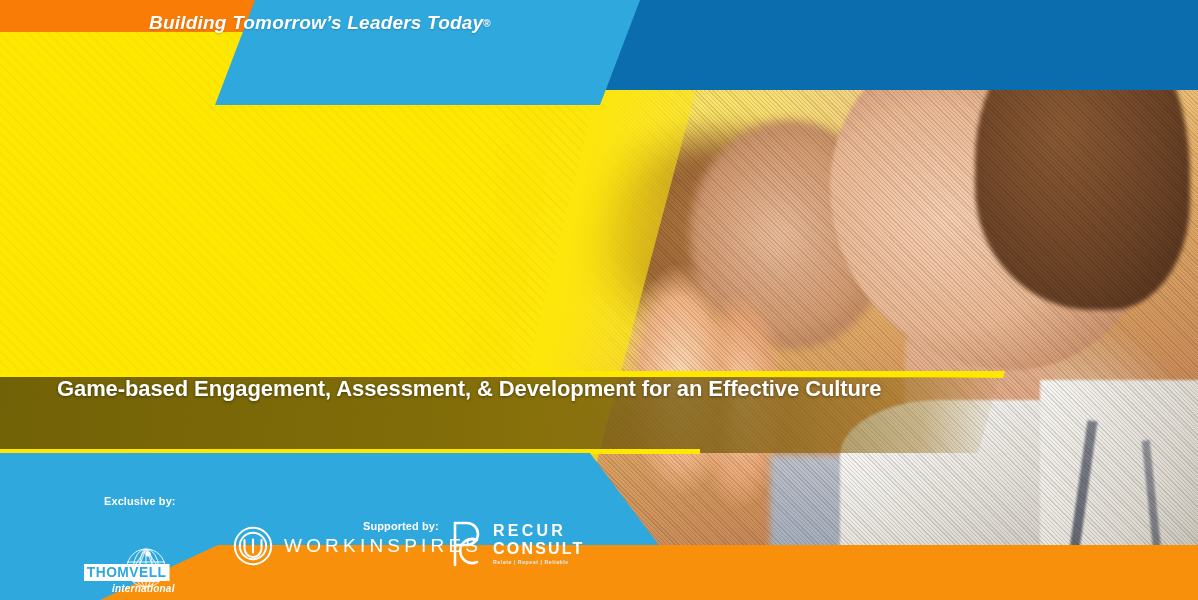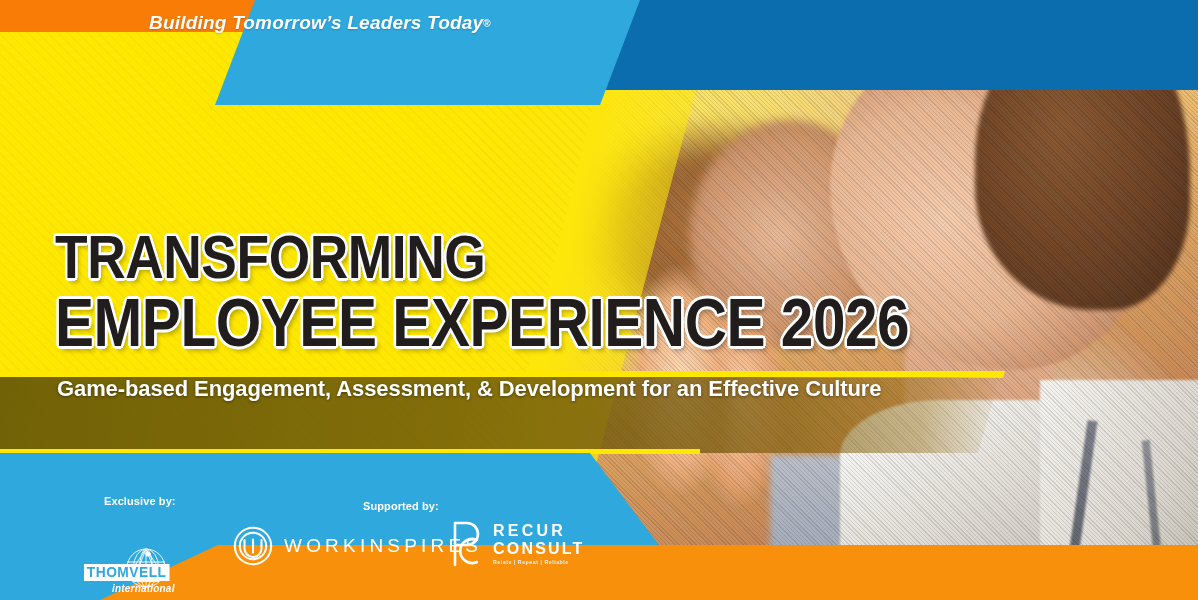--- a/index.html
+++ b/index.html
@@ -208,21 +208,21 @@
     clip-path:polygon(118px 0, 1098px 0, 1098px 55px, 0 55px);
     z-index:7;
   }
 
   .credit-label{
     position:absolute;
     color:#ffffff;font-size:11px;font-weight:bold;
     letter-spacing:.1px;z-index:9;white-space:nowrap;
   }
   #lbl-exclusive{left:104px;top:495px;}
-  #lbl-supported{left:363px;top:500px;}
+  #lbl-supported{left:363px;top:520px;}
 
   
   .thomvell{position:absolute;left:84px;top:548px;width:105px;height:52px;z-index:9;}
   .tv-name{
     position:absolute;left:0;top:16px;
     color:#2FA8DE;background:#ffffff;
     font-size:14.5px;font-weight:bold;letter-spacing:.5px;
     padding:1px 3px;line-height:1.05;
     transform:scaleX(.95);transform-origin:left center;
   }
@@ -273,24 +273,20 @@
 
   <div class="top-orange"></div>
   <div class="top-blue-dark"></div>
   <div class="top-blue-light"></div>
 
   <div class="tagline">
     <span>Building Tomorrow’s Leaders Today</span>
       <sup>®</sup>
   </div>
 
-  <div class="title-block">
-    <div class="title-line l1">TRANSFORMING</div>
-    <div class="title-line l2">EMPLOYEE EXPERIENCE  2026</div>
-  </div>
 
   <div class="sub-bar-topline"></div>
   <div class="sub-bar"></div>
   <div class="sub-bar-botline"></div>
 
   <div class="sub-title">Game-based Engagement, Assessment, &amp; Development for an Effective Culture</div>
 
   <div class="footer-blue"></div>
 
   <div class="credit-label" id="lbl-exclusive">Exclusive by:</div>

